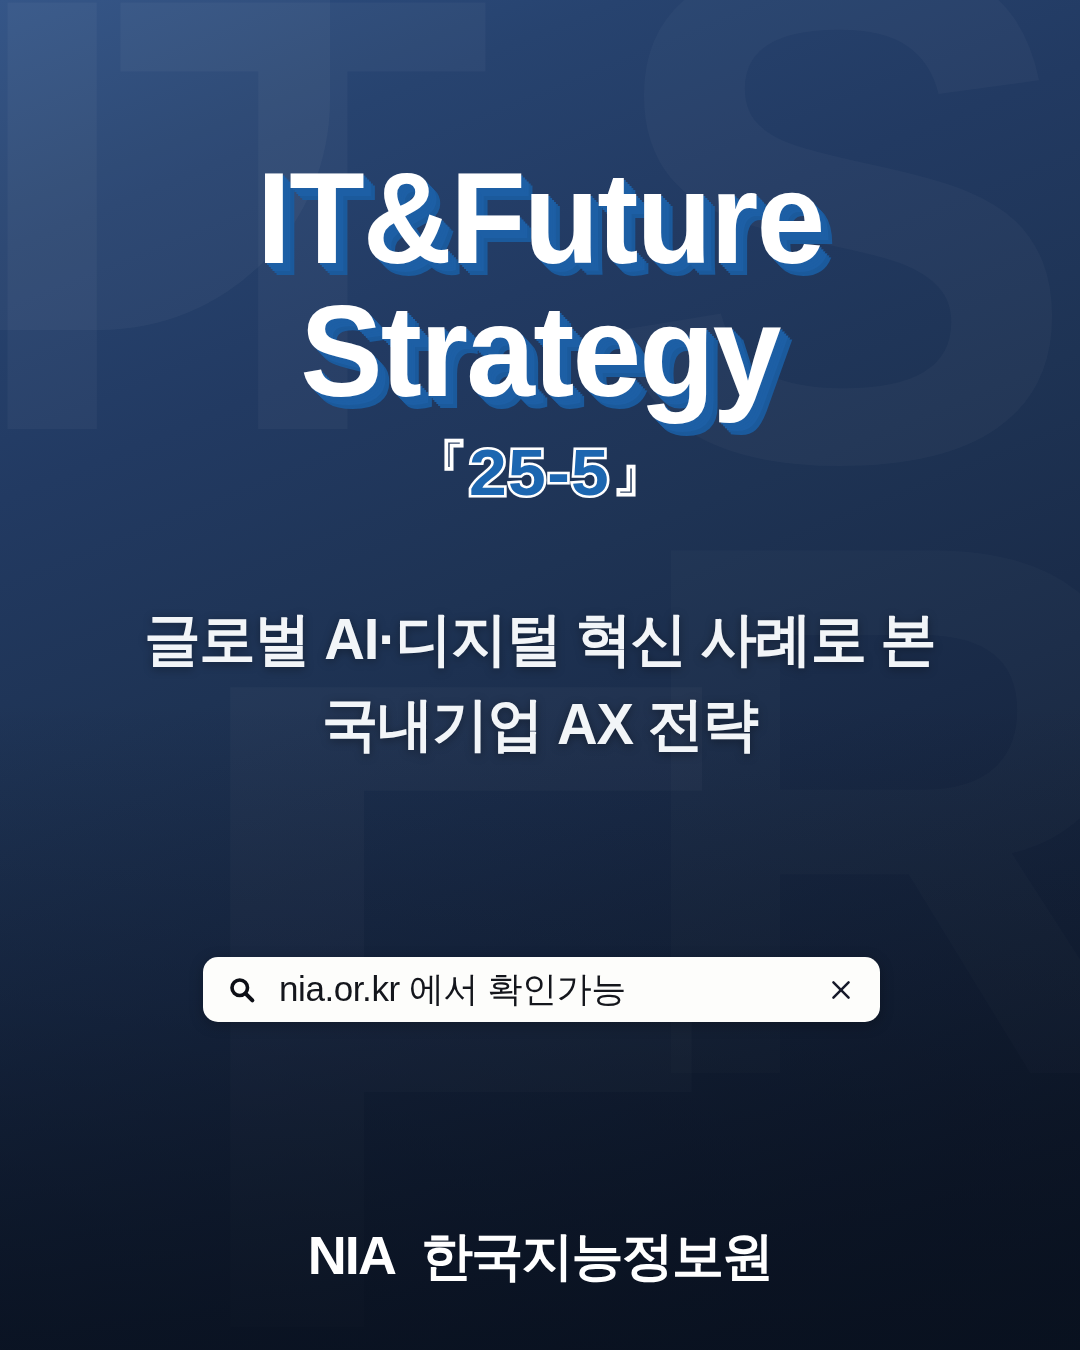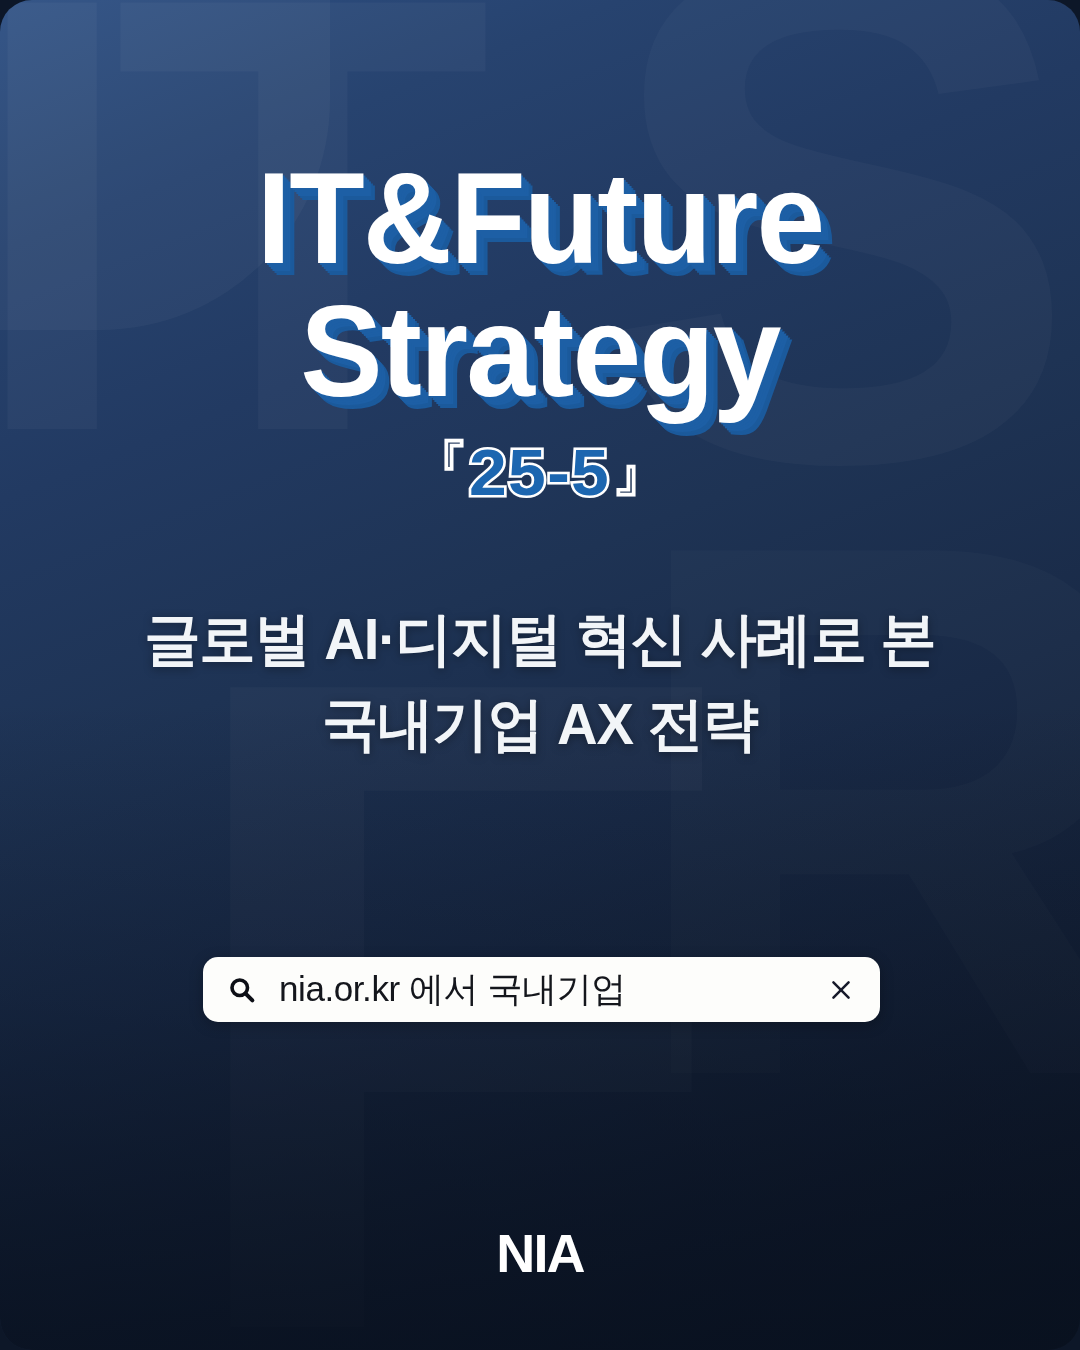--- a/index.html
+++ b/index.html
@@ -17,21 +17,20 @@
     background:
       linear-gradient(158deg,
         #2e5084 0%,
         #27436f 14%,
         #223a62 28%,
         #1e3354 44%,
         #192a47 60%,
         #142138 76%,
         #101a2d 88%,
         #0c1523 100%);
-    border-radius: 32px;
   }
 
   
   .bg-layer {
     position: absolute;
     inset: 0;
     overflow: hidden;
     pointer-events: none;
   }
   .wm {
@@ -246,26 +245,27 @@
 
   </div>
 
   <div class="searchbar">
     <span class="search-icon">
       <svg width="30" height="30" viewBox="0 0 24 24" aria-hidden="true">
         <circle cx="10.2" cy="10.2" r="6.2" fill="none" stroke="#0d0f16" stroke-width="2.9"></circle>
         <line x1="14.9" y1="14.9" x2="20.3" y2="20.3" stroke="#0d0f16" stroke-width="3.2" stroke-linecap="round"></line>
       </svg>
     </span>
-    <span class="search-text" placeholder="nia.or.kr 에서 확인가능">nia.or.kr 에서 국내기업</span>
+    <span class="search-text" placeholder="nia.or.kr 에서 확인가능">nia.or.kr 에서 확인가능</span>
     <span class="clear-icon">
       <svg width="26" height="26" viewBox="0 0 24 24" aria-hidden="true">
         <line x1="5" y1="5" x2="19" y2="19" stroke="#16192a" stroke-width="2.3" stroke-linecap="round"></line>
         <line x1="19" y1="5" x2="5" y2="19" stroke="#16192a" stroke-width="2.3" stroke-linecap="round"></line>
       </svg>
     </span>
   </div>
 
   <div class="footer">
     <span class="footer-mark">NIA</span>
+    <span class="footer-name">한국지능정보원</span>
   </div>
 
 </div>
 
 </body></html>

